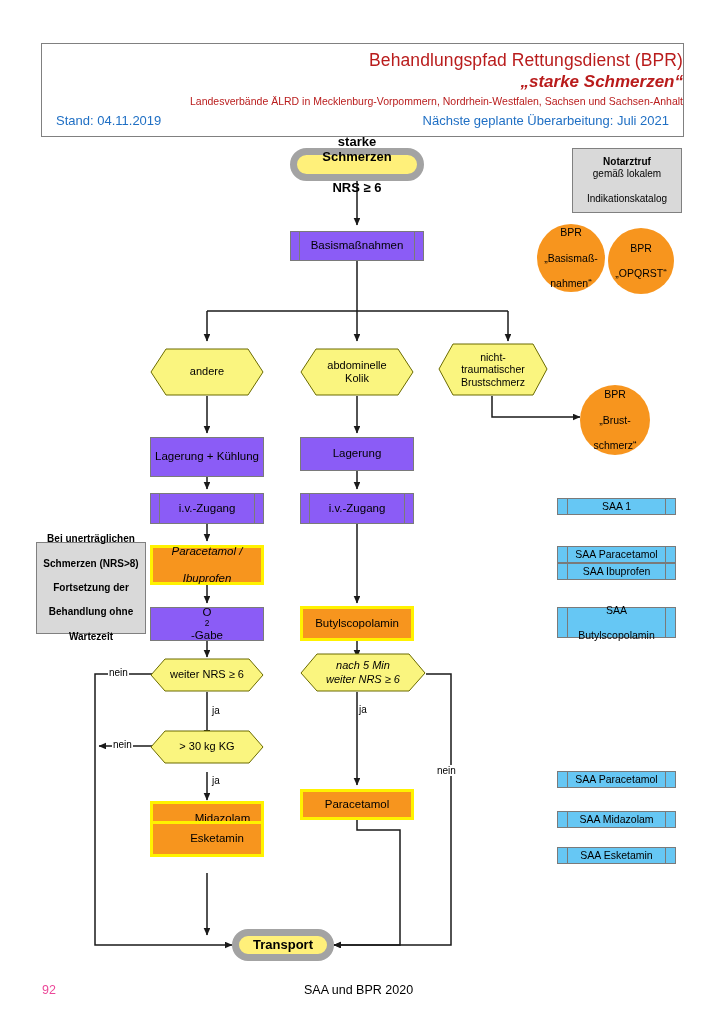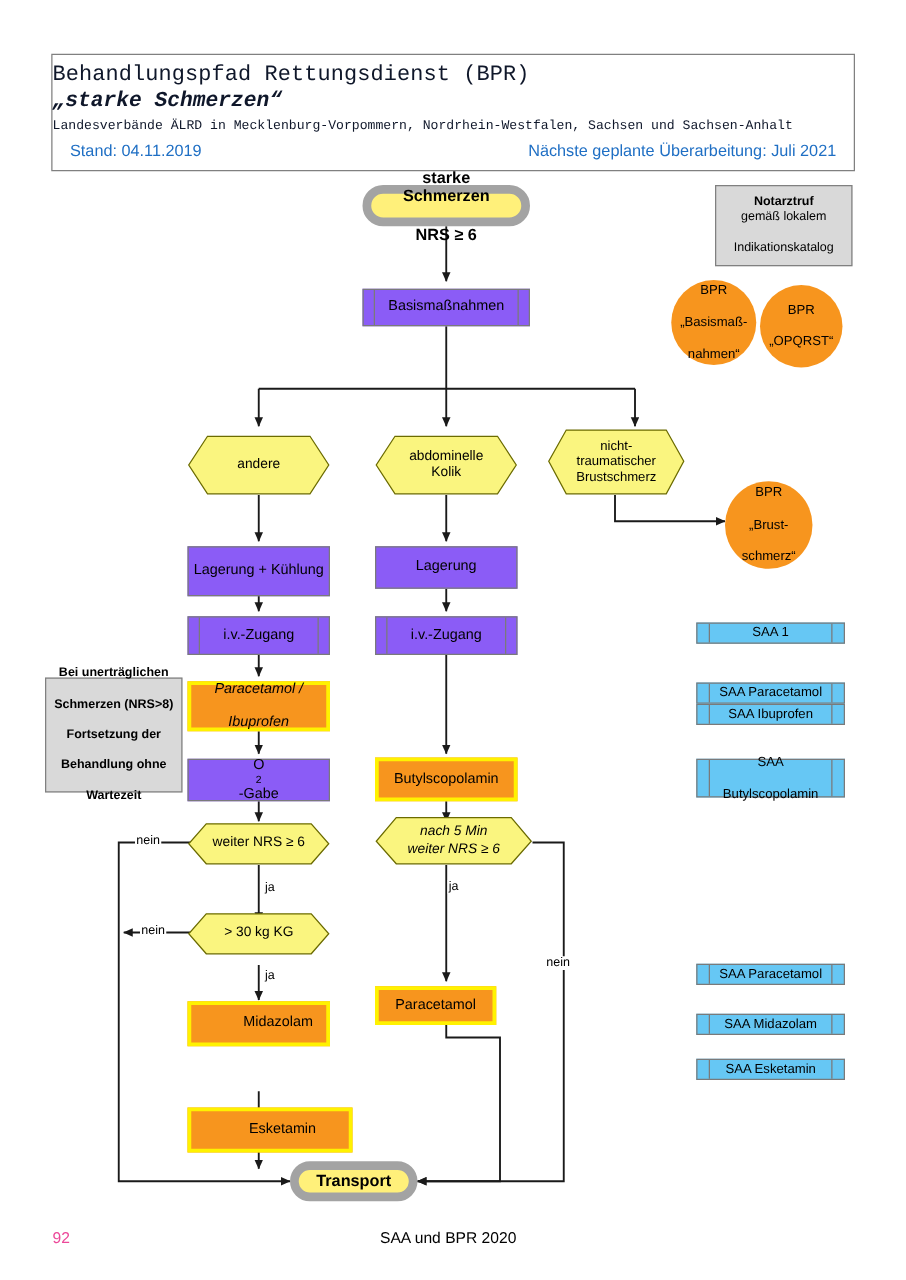--- a/index.html
+++ b/index.html
@@ -17,21 +17,21 @@
   }
 
   
   #header-box {
     position: absolute;
     left: 41px; top: 43px;
     width: 643px; height: 94px;
     border: 1px solid #808080;
     background: #ffffff;
   }
-  .hdr-line { position: absolute; width: 100%; text-align: left; color: #0f172a; font-family: Liberation Mono, monospace; }
+  .hdr-line { position: absolute; width: 100%; text-align: right; color: #b91c1c; }
   #hdr-title1 { top: 6px; font-size: 17.5px; letter-spacing: .1px; }
   #hdr-title2 { top: 28px; font-size: 17px; font-weight: bold; font-style: italic; }
   #hdr-sub { top: 51px; font-size: 10.5px; }
   #hdr-stand {
     position: absolute; left: 14px; top: 69px;
     font-size: 13px; color: #1F6FC4;
   }
   #hdr-next {
     position: absolute; right: 14px; top: 69px;
     font-size: 13px; color: #1F6FC4;
@@ -351,21 +351,21 @@
       <polygon points="15,1 99,1 113,17 99,33 15,33 1,17" fill="#FAF57F" stroke="#6b6b00" stroke-width="1"></polygon>
     </svg>
     <div class="hexlabel">
         <span>&gt; 30 kg KG</span>
       </div>
   </div>
 
   <div class="node med" style="left:150px; top:801px; width:114px; height:36px;padding-left:31px;">
     <span>Midazolam</span>
   </div>
-  <div class="node med" style="left:150px; top:886px; width:132px; height:36px;padding-left:20px;">
+  <div class="node med" style="left:150px; top:821px; width:114px; height:36px;padding-left:20px;">
     <span>Esketamin</span>
   </div>
 
   <div class="node proc" style="left:300px; top:437px; width:114px; height:34px;">
     <span>Lagerung</span>
   </div>
 
   <div class="node proc bars" style="left:300px; top:493px; width:114px; height:31px;">
     <span>i.v.-Zugang</span>
   </div>
@@ -379,21 +379,21 @@
       <polygon points="17,1 109,1 125,20 109,38 17,38 1,20" fill="#FAF57F" stroke="#6b6b00" stroke-width="1"></polygon>
     </svg>
     <div class="hexlabel">
       <span>
         <span>nach 5 Min</span><br>
         <span>weiter NRS ≥ 6</span>
       </span>
     </div>
   </div>
 
-  <div class="node med" style="left:300px; top:789px; width:97px; height:31px;">
+  <div class="node med" style="left:300px; top:789px; width:114px; height:31px;">
     <span>Paracetamol</span>
   </div>
 
   <div class="node term" style="left:232px; top:929px; width:102px; height:32px;">
     <span>Transport</span>
   </div>
 
   <div class="edge-label" style="left:108px; top:667px;">nein</div>
   <div class="edge-label" style="left:211px; top:705px;">ja</div>
   <div class="edge-label" style="left:112px; top:739px;">nein</div>

